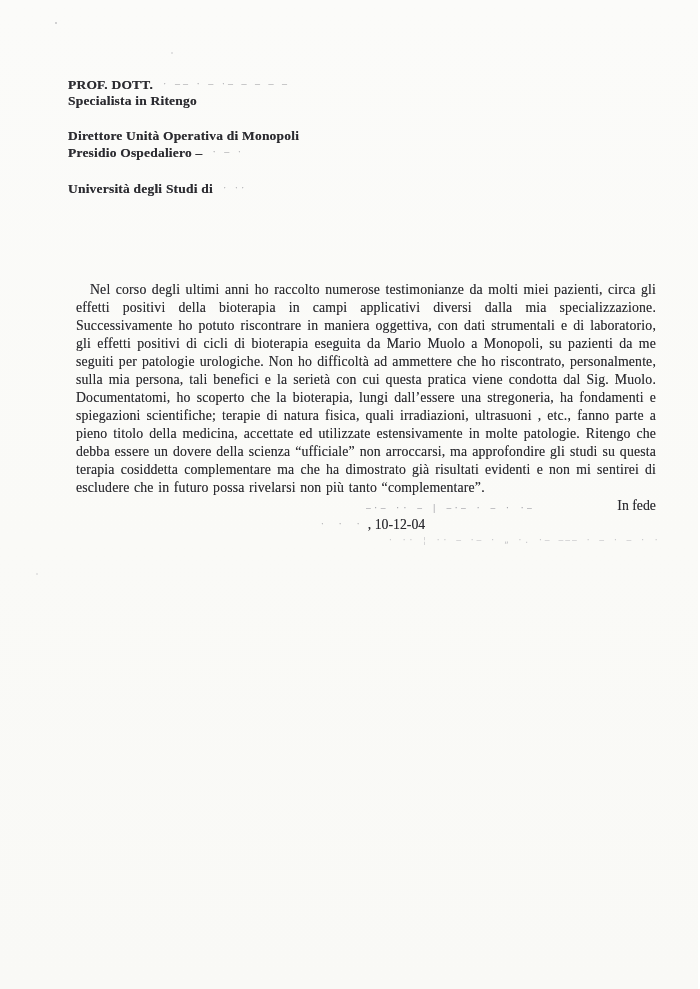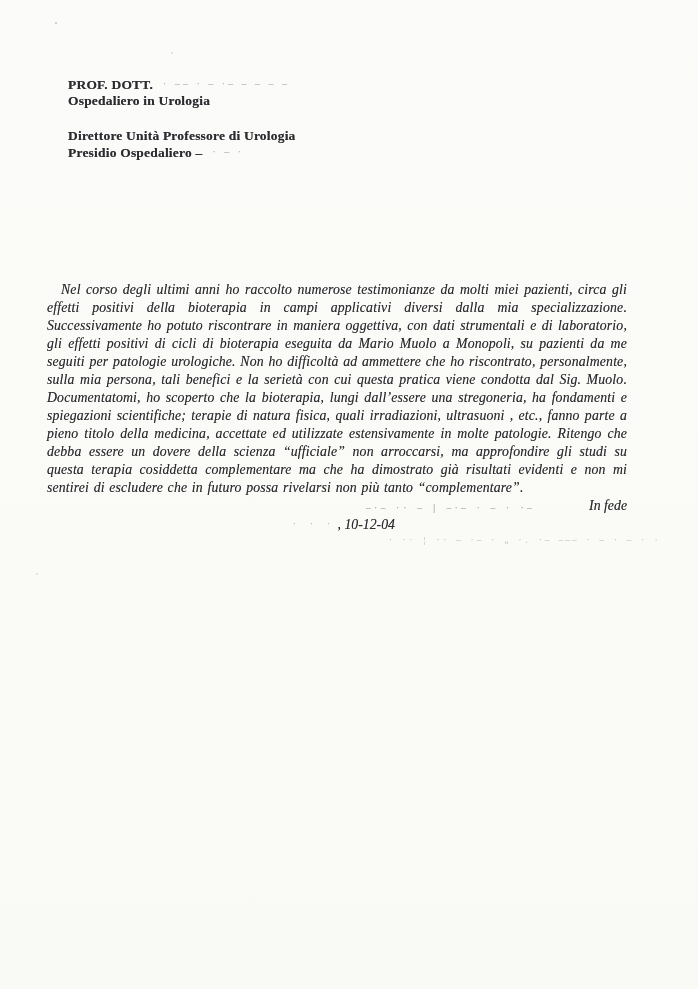--- a/index.html
+++ b/index.html
@@ -33,28 +33,27 @@
     font-weight: normal;
     font-size: 10px;
     letter-spacing: 3px;
     padding-left: 10px;
     vertical-align: 2px;
   }
 
   
   .letter-body {
     position: absolute;
-    left: 47px;
+    left: 76px;
     top: 281px;
     width: 580px;
     color: #2b2b30;
     font-size: 13.8px;
     line-height: 18px;
     text-shadow: 0 0 0.5px rgba(43,43,48,0.5);
-    font-style: italic;
   }
   .letter-body .para {
     text-align: justify;
     text-indent: 14px;
     letter-spacing: 0.15px;
     word-spacing: 1px;
   }
   .closing { text-align: right; line-height: 18px; }
   .date-line { text-align: center; line-height: 18px; padding-left: 14px; }
   .date-line .redact { padding-left: 0; padding-right: 2px; letter-spacing: 6px; }
@@ -92,27 +91,28 @@
   .speck.s3 { left: 36px;  top: 573px; opacity: 0.3; }
 </style>
 </head>
 <body>
 
 <div class="page">
 
   <div class="letterhead">
     <div class="lh-group">
       <div class="lh-line"><span>PROF. DOTT.</span><span class="redact">· –– ·  – ·–  –   – – –</span></div>
-      <div class="lh-line">Ospedaliero in Urologia</div>
+      <div class="lh-line">Specialista in Ritengo</div>
     </div>
     <div class="lh-group">
-      <div class="lh-line">Direttore Unità Professore di Urologia</div>
+      <div class="lh-line">Direttore Unità Operativa di Monopoli</div>
       <div class="lh-line"><span>Presidio Ospedaliero –</span><span class="redact">·  –  ·</span></div>
     </div>
     <div class="lh-group">
+      <div class="lh-line"><span>Università degli Studi di</span><span class="redact">· ··</span></div>
     </div>
   </div>
 
   <div class="letter-body">
     <p class="para">Nel corso degli ultimi anni ho raccolto numerose testimonianze da molti miei pazienti, circa gli effetti positivi della bioterapia in campi applicativi diversi dalla mia specializzazione. Successivamente ho potuto riscontrare in maniera oggettiva, con dati strumentali e di laboratorio, gli effetti positivi di cicli di bioterapia eseguita da Mario Muolo a Monopoli, su pazienti da me seguiti per patologie urologiche. Non ho difficoltà ad ammettere che ho riscontrato, personalmente, sulla mia persona, tali benefici e la serietà con cui questa pratica viene condotta dal Sig. Muolo. Documentatomi, ho scoperto che la bioterapia, lungi dall’essere una stregoneria, ha fondamenti e spiegazioni scientifiche; terapie di natura fisica, quali irradiazioni, ultrasuoni , etc., fanno parte a pieno titolo della medicina, accettate ed utilizzate estensivamente in molte patologie. Ritengo che debba essere un dovere della scienza “ufficiale” non arroccarsi, ma approfondire gli studi su questa terapia cosiddetta complementare ma che ha dimostrato già risultati evidenti e non mi sentirei di escludere che in futuro possa rivelarsi non più tanto “complementare”.</p>
     <div class="closing">In fede</div>
     <div class="date-line"><span class="redact">·   ·    ·</span><span>, 10-12-04</span></div>
   </div>
 
   <div class="sig-mark line1">–·– ·· –  | –·– ·  –  ·  ·–</div>

